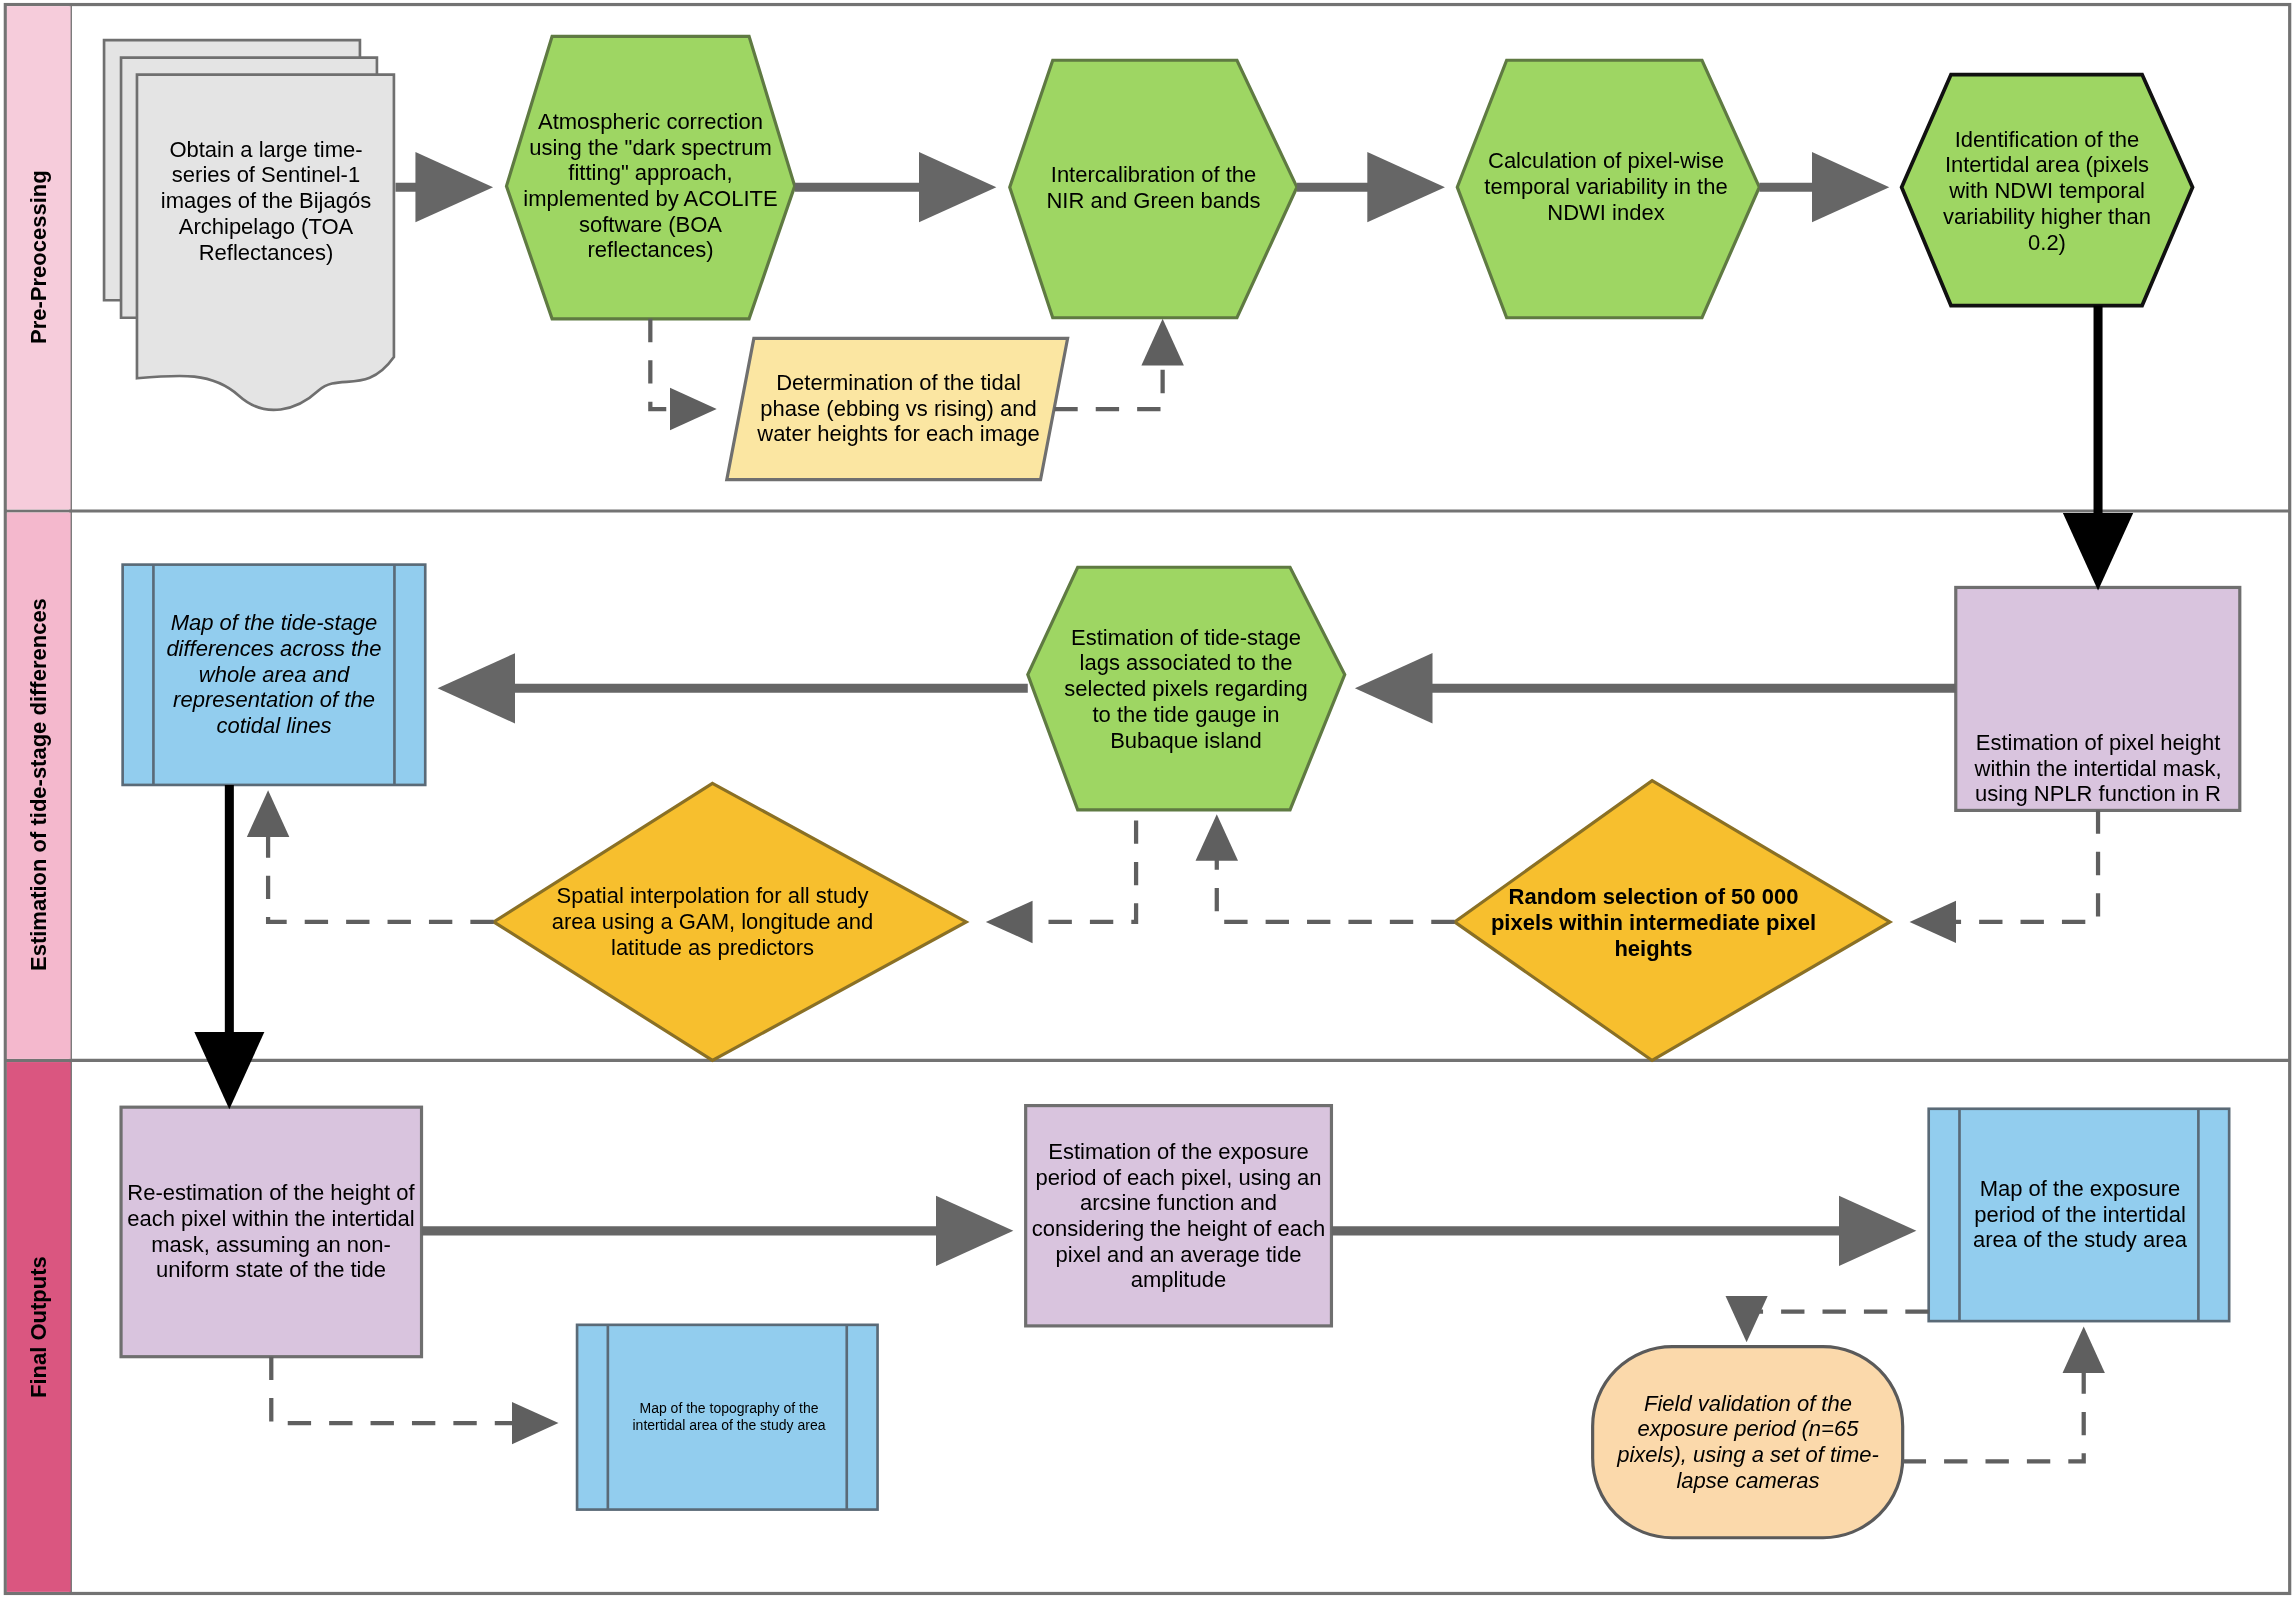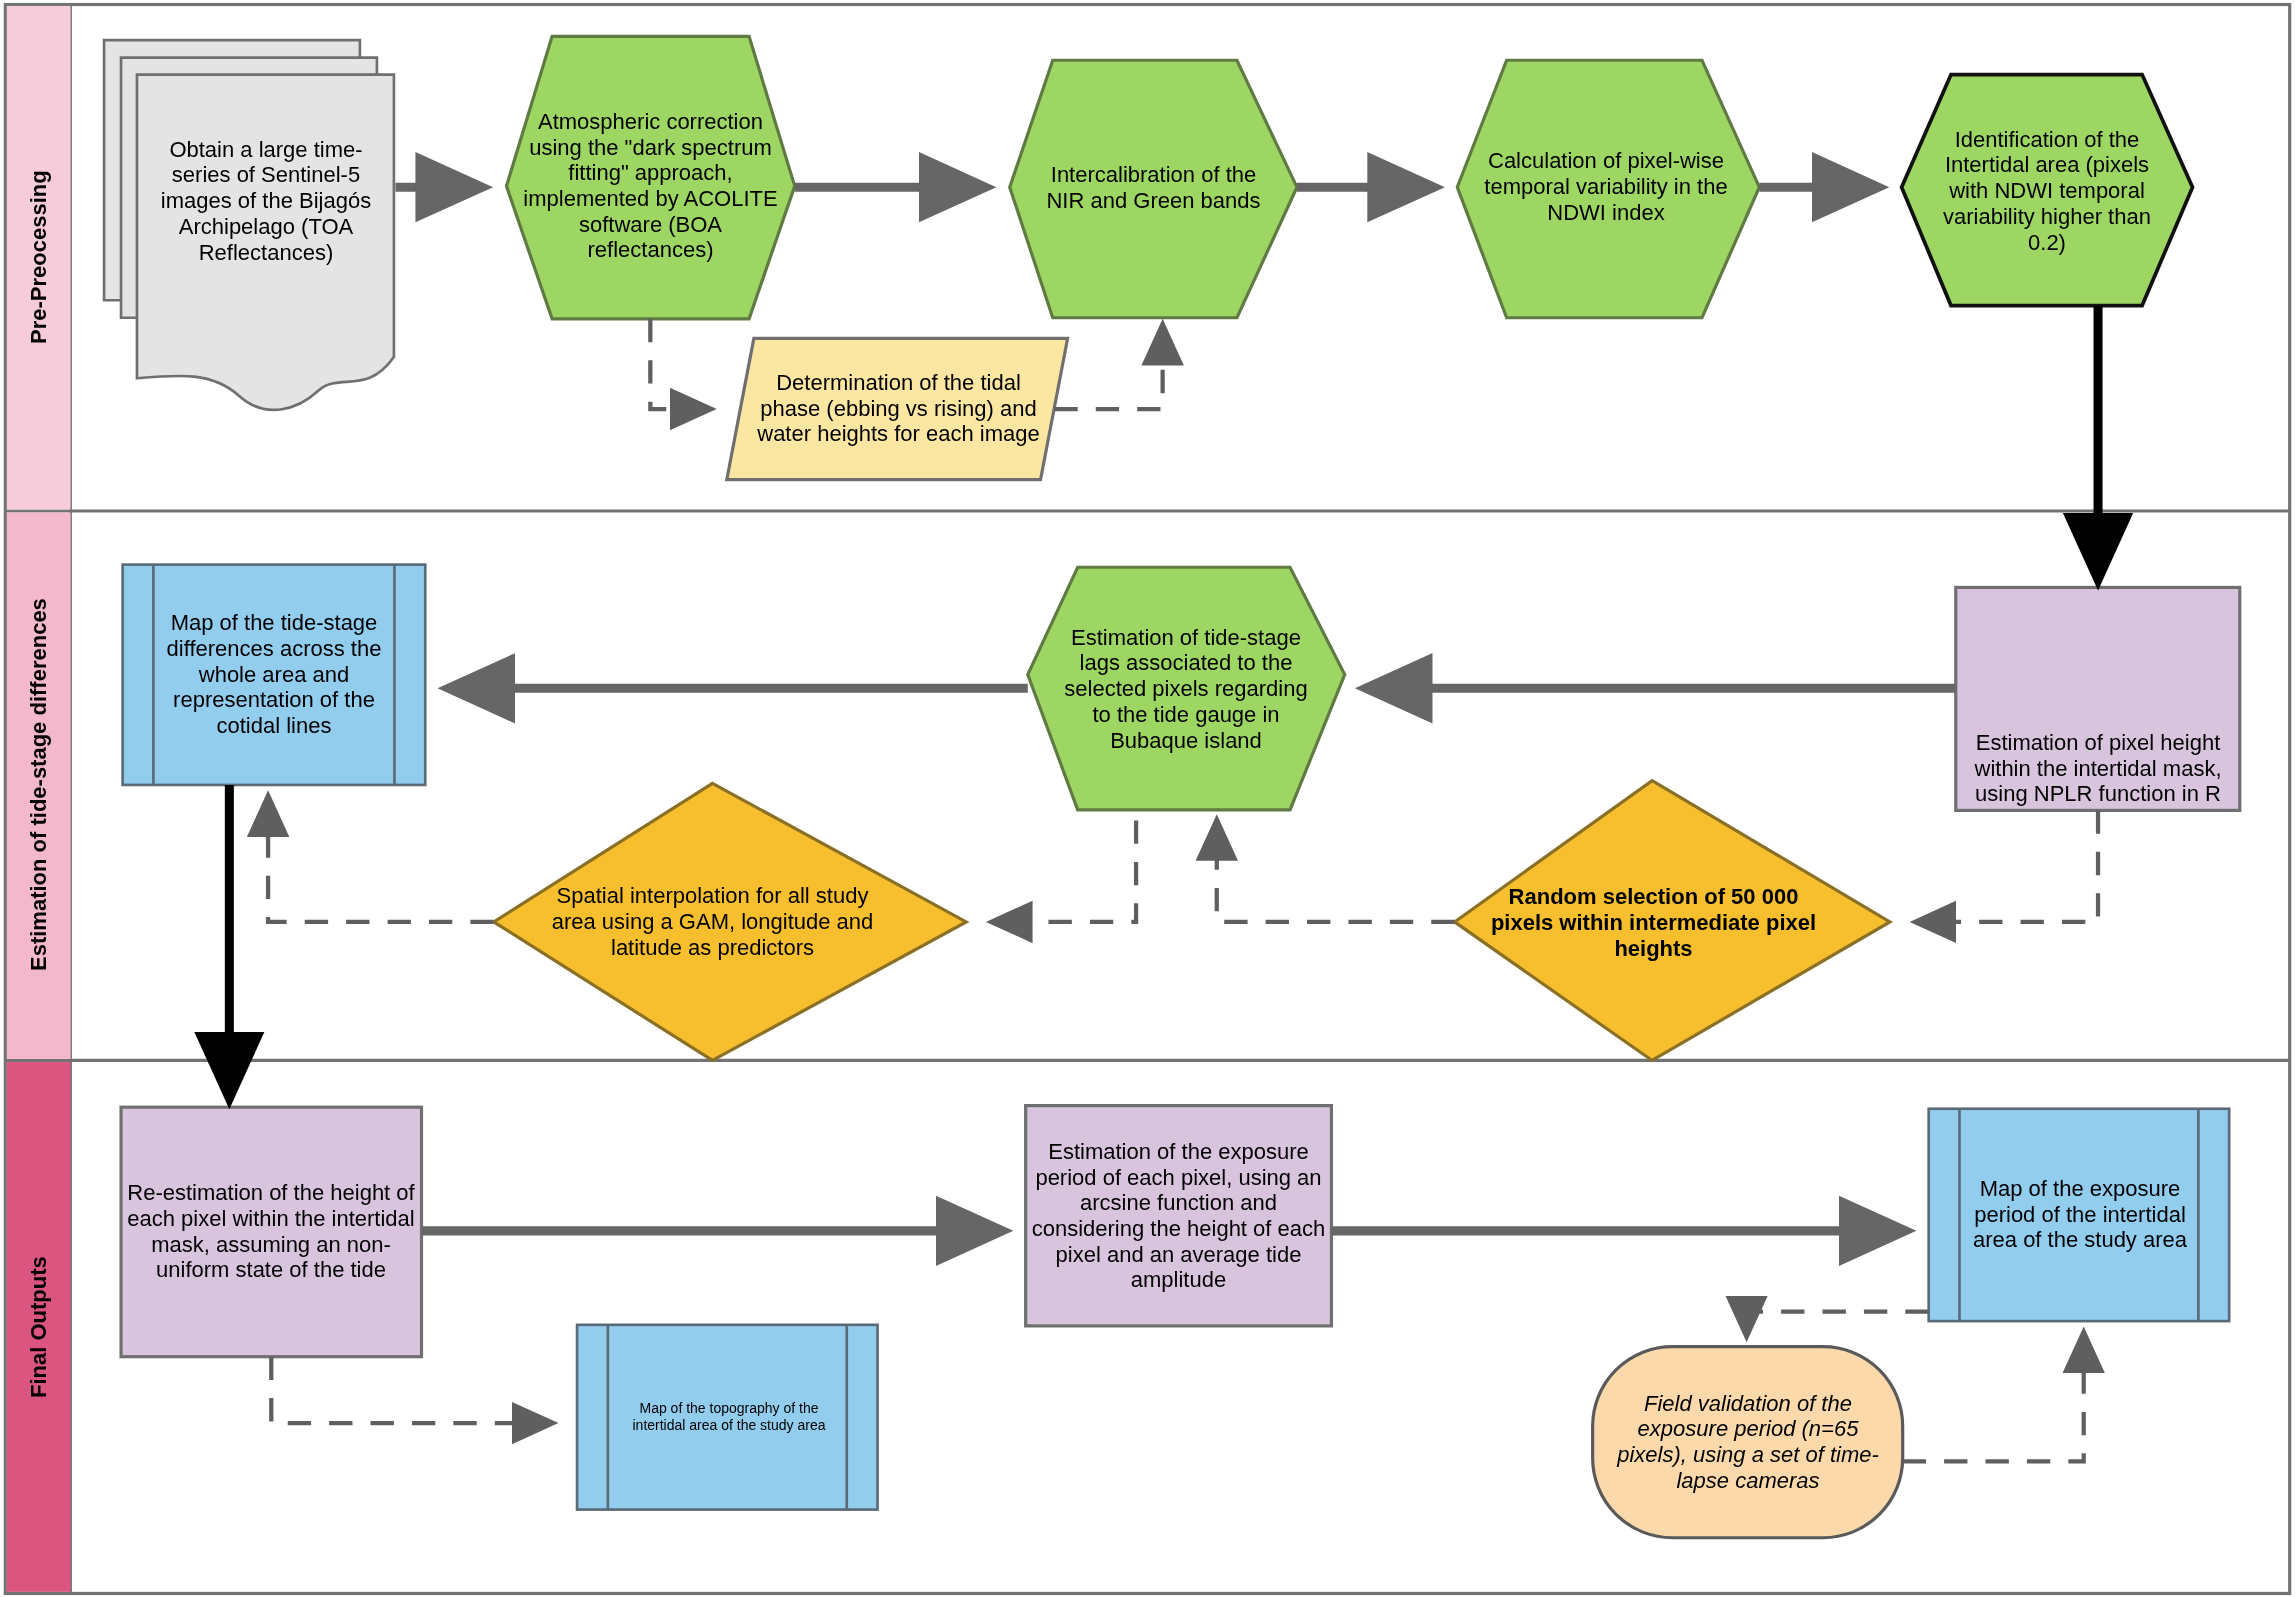--- a/index.html
+++ b/index.html
@@ -214,21 +214,21 @@
     <span>Pre-Preocessing</span>
   </div>
   <div class="lane-label" style="left:7px;top:512px;width:64px;height:546px;font-size:22px;">
     <span>Estimation of tide-stage differences</span>
   </div>
   <div class="lane-label" style="left:7px;top:1062px;width:64px;height:530px;font-size:22px;">
     <span>Final Outputs</span>
   </div>
 
   <div class="node" style="left:149px;top:79px;width:234px;height:244px;font-size:22px;">
-    <span>Obtain a large time-series of Sentinel-5 images of the Bijagós Archipelago (TOA Reflectances)</span>
+    <span>Obtain a large time-series of Sentinel-1 images of the Bijagós Archipelago (TOA Reflectances)</span>
   </div>
 
   <div class="node" style="left:519px;top:48px;width:263px;height:276px;font-size:22px;">
     <span>Atmospheric correction using the "dark spectrum fitting" approach, implemented by ACOLITE software (BOA reflectances)</span>
   </div>
 
   <div class="node" style="left:1034px;top:101px;width:239px;height:173px;font-size:22px;">
     <span>Intercalibration of the NIR and Green bands</span>
   </div>
 
@@ -237,21 +237,21 @@
   </div>
 
   <div class="node" style="left:1925px;top:82px;width:244px;height:218px;font-size:22px;">
     <span>Identification of the Intertidal area (pixels with NDWI temporal variability higher than 0.2)</span>
   </div>
 
   <div class="node" style="left:754px;top:342px;width:289px;height:133px;font-size:22px;">
     <span>Determination of the tidal phase (ebbing vs rising) and water heights for each image</span>
   </div>
 
-  <div class="node" style="left:157px;top:567px;width:234px;height:215px;font-size:22px;">
+  <div class="node" style="left:157px;top:567px;width:234px;height:215px;font-size:22px;font-style:italic;">
     <span>Map of the tide-stage differences across the whole area and representation of the cotidal lines</span>
   </div>
 
   <div class="node" style="left:1057px;top:572px;width:258px;height:234px;font-size:22px;">
     <span>Estimation of tide-stage lags associated to the selected pixels regarding to the tide gauge in Bubaque island</span>
   </div>
 
   <div class="node" style="left:1960px;top:590px;width:276px;height:217px;font-size:22px;align-items:flex-end;">
     <span>Estimation of pixel height within the intertidal mask, using NPLR function in R</span>
   </div>

